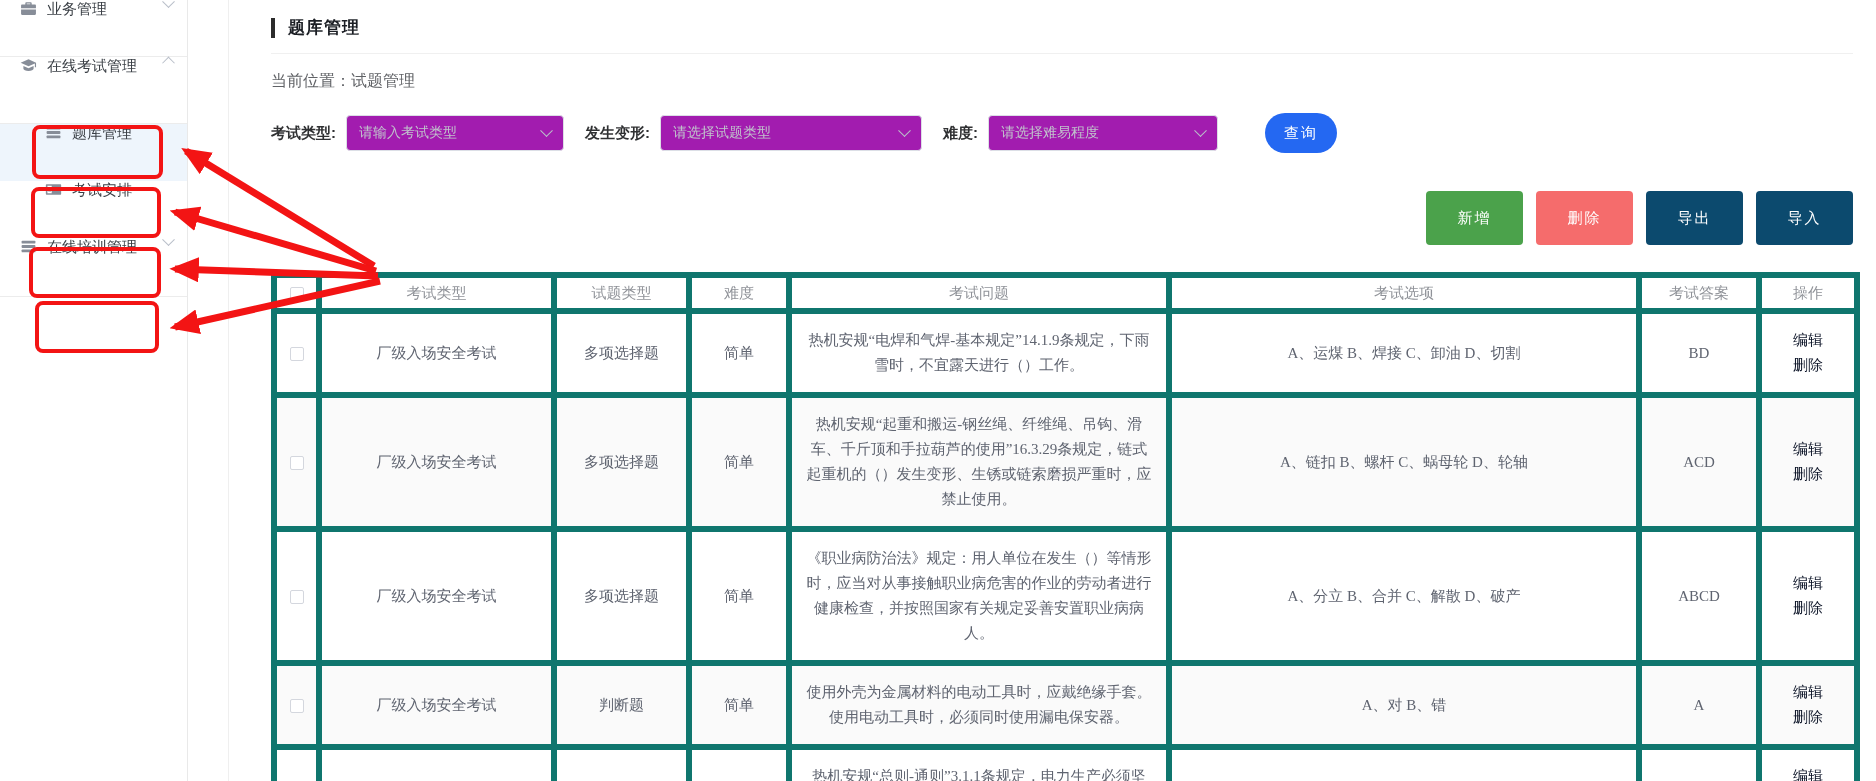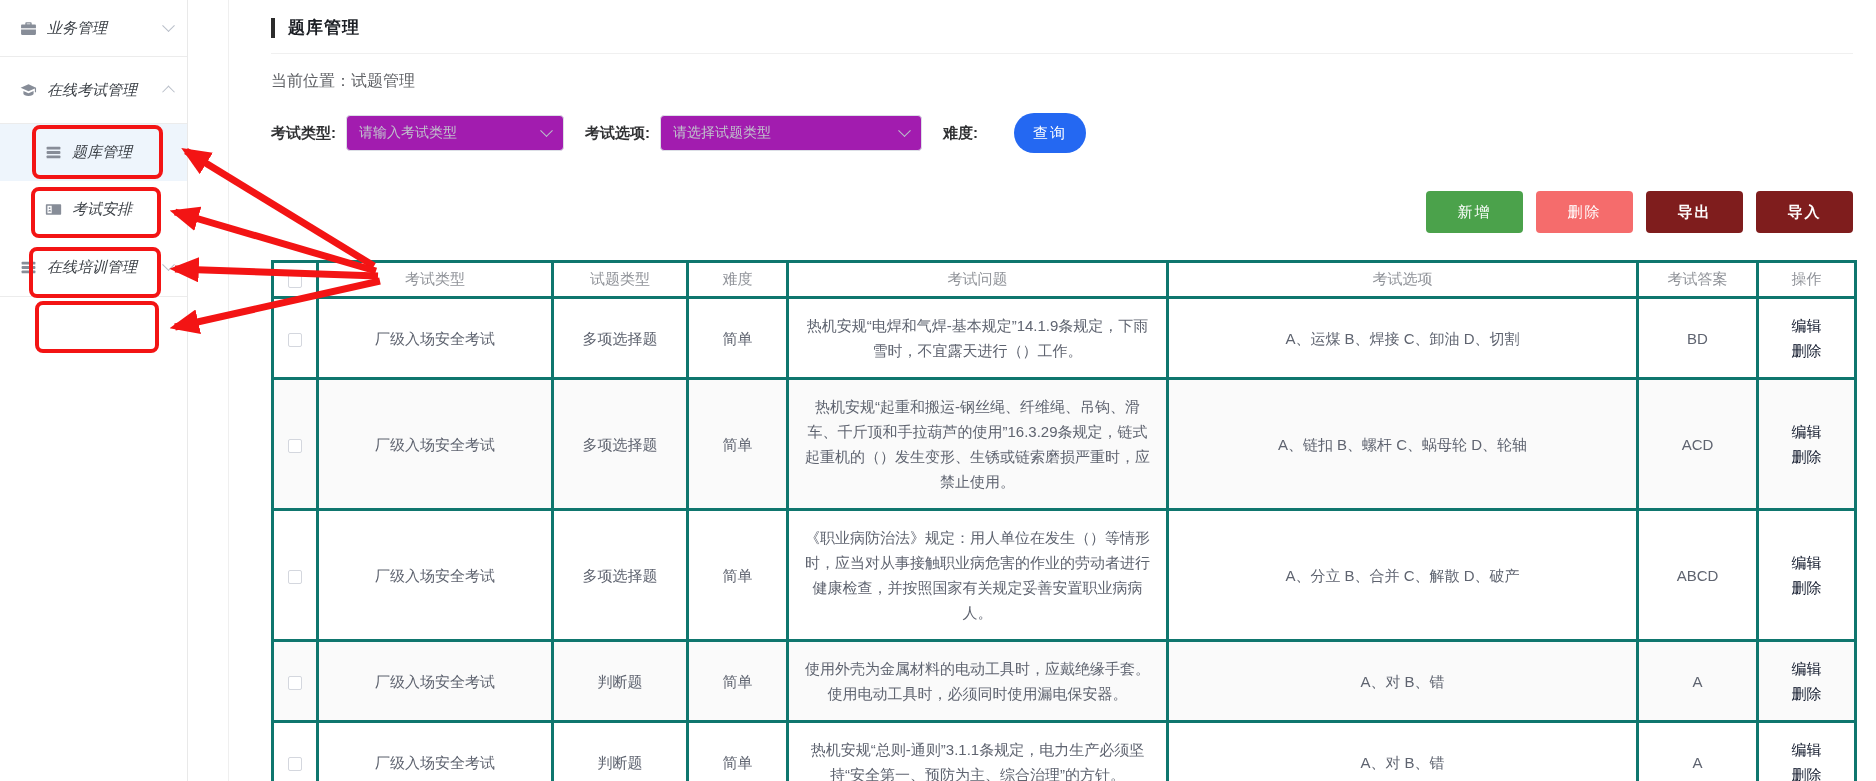--- a/index.html
+++ b/index.html
@@ -3,21 +3,21 @@
 <meta charset="utf-8">
 <style>
   * { box-sizing: border-box; margin: 0; padding: 0; }
   html,body { width:1876px; height:781px; background:#fff; overflow:hidden;
     font-family:"Liberation Sans","DejaVu Sans",sans-serif; }
   body { position:relative; color:#303133; }
 
   
   .sidebar { position:absolute; left:0; top:0; width:188px; height:781px;
     background:#fff; border-right:1px solid #e9e9e9; z-index:1; }
-  .s-item { display:flex; align-items:center; height:56px; padding:0 14px 0 20px; cursor:pointer;font-style:italic; }
+  .s-item { display:flex; align-items:flex-start; height:56px; padding:0 14px 0 20px; cursor:pointer; }
   .s-item.sub { height:57px; padding-left:45px; }
   .s-item.active { background:#eef5fc; }
   .s-ico { width:17px; height:17px; margin-right:10px; flex:0 0 auto; display:flex; align-items:center; }
   .s-ico svg { width:17px; height:17px; fill:#878d98; }
   .s-label { font-size:15px; color:#3a3f45; white-space:nowrap; }
   .s-div { border-top:1px solid #ececec; }
   .chev { width:9px; height:9px; border-right:1.6px solid #b9bfc9; border-bottom:1.6px solid #b9bfc9;
     margin-left:auto; flex:0 0 auto; }
   .chev.down { transform:rotate(45deg) translate(-2px,-2px); }
   .chev.up { transform:rotate(-135deg) translate(-1px,-1px); }
@@ -37,27 +37,27 @@
   .select { display:flex; align-items:center; height:36px; border:1px solid #dcdfe6; border-radius:4px;
     background:#a21caf; padding:0 12px; margin-right:21px; cursor:pointer; }
   .select .ph { flex:1; font-size:14px; color:#c0c4cc; white-space:nowrap; overflow:hidden; }
   .select .chev { margin-left:8px; }
   .sel-exam { width:218px; } .sel-qtype { width:262px; } .sel-diff { width:230px; }
 
   .btn { border:none; border-radius:4px; color:#fff; font-size:15px; cursor:pointer;
     font-family:inherit; letter-spacing:2px; }
   .btn.primary { width:72px; height:40px; background:#2468f2; margin-left:26px;border-radius:20px; }
   .action-row { margin-top:38px; display:flex; justify-content:flex-end; gap:13px; }
-  .action-row .btn { width:97px; height:42px; }
+  .action-row .btn { width:97px; height:54px; }
   .btn.add { background:#4ba24b; } .btn.danger { background:#f56c6c; }
-  .btn.warn { background:#7f1d1d;font-weight:bold; }
+  .btn.warn { background:#0c4a6e; }
 
   
   table { width:100%; margin-top:27px; border-collapse:collapse; table-layout:fixed; }
-  th, td { border:3px solid #0f766e; text-align:center; vertical-align:middle; }
+  th, td { border:6px solid #0f766e; text-align:center; vertical-align:middle;font-family:Liberation Serif, serif; }
   th { height:36px; font-size:15px; font-weight:500; color:#909399; padding:0 6px; }
   td { padding:14px 12px; font-size:15px; color:#5f6470; line-height:25px; word-break:break-all; }
   tbody tr:nth-child(even) { background:#fafafa; }
   .checkbox { display:inline-block; width:14px; height:14px; border:1px solid #d4d7de;
     border-radius:2px; background:#fff; vertical-align:middle; cursor:pointer; }
   .op-link { color:#0f172a; text-decoration:none; margin:0 5px; cursor:pointer; white-space:nowrap; }
 
   
   .anno-box { position:absolute; border:4px solid #f31414; border-radius:8px;
     z-index:60; pointer-events:none; }
@@ -132,26 +132,30 @@
     <div class="header-divider"></div>
 
     <div class="breadcrumb"><span>当前位置：</span><span>试题管理</span></div>
 
     <div class="filter-row">
       <span class="f-label">考试类型:</span>
       <div class="select sel-exam">
         <span class="ph">请输入考试类型</span>
         <span class="chev down"></span>
       </div>
-      <span class="f-label">考试选项:</span>
+      <span class="f-label">发生变形:</span>
       <div class="select sel-qtype">
         <span class="ph">请选择试题类型</span>
         <span class="chev down"></span>
       </div>
       <span class="f-label">难度:</span>
+      <div class="select sel-diff">
+        <span class="ph">请选择难易程度</span>
+        <span class="chev down"></span>
+      </div>
       <button class="btn primary">查询</button>
     </div>
 
     <div class="action-row">
       <button class="btn add">新增</button>
       <button class="btn danger">删除</button>
       <button class="btn warn">导出</button>
       <button class="btn warn">导入</button>
     </div>
 

